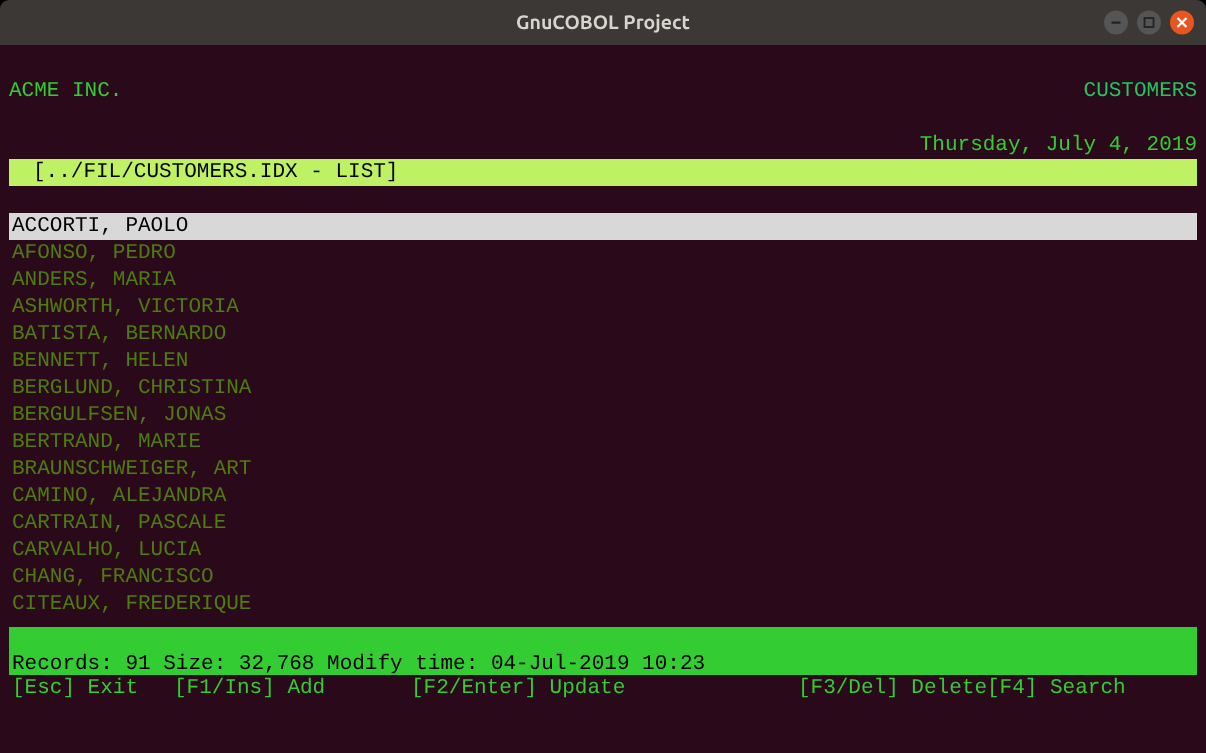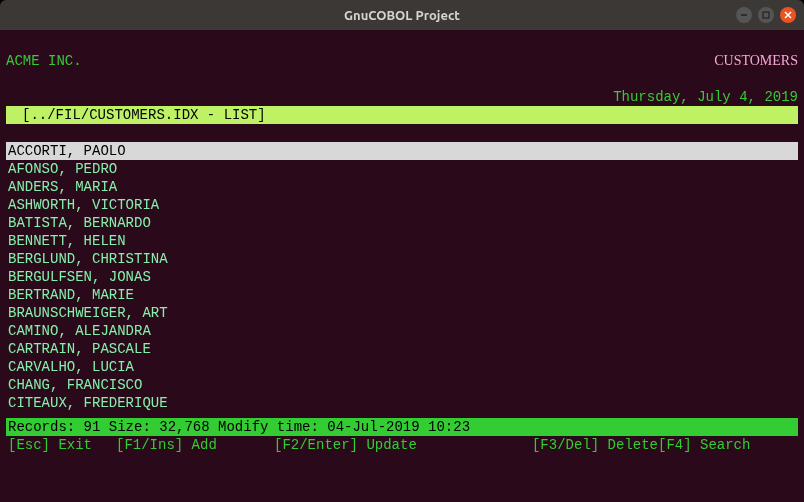--- a/index.html
+++ b/index.html
@@ -52,53 +52,53 @@
       padding: 4px 6px;
       color: #33cc33;
       line-height: 18px;
     }
     .header-row {
       display: flex;
       justify-content: space-between;
       height: 18px;
     }
     .header-left { color: #33cc33; }
-    .header-right { color: #f9a8d4; font-family: Liberation Serif, serif; }
+    .header-right { color: #22c55e; }
     .date-row {
       display: flex;
       justify-content: flex-end;
       height: 18px;
       margin-top: 18px;
     }
     .path-row {
       background: #bef264;
       color: #000;
       height: 18px;
       margin-top: 0;
       display: flex;
       align-items: center;
       padding: 0 16px;
     }
     .list-area {
       margin-top: 18px;
     }
     .list-row {
       height: 18px;
-      color: #86efac;
+      color: #4d7c0f;
       padding: 0 2px;
     }
     .list-row.selected {
       background: #d8d8d8;
       color: #000;
     }
     .status-row {
       background: #33cc33;
       color: #000;
       height: 18px;
-      padding: 0 2px;
+      padding: 16px 2px;
       margin-top: 6px;
     }
     .fn-row {
       height: 18px;
       display: flex;
       color: #33cc33;
       padding: 0 2px;
     }
     .fn-key { display: inline-block; }
     .fn-pad-1 { width: 108px; }

